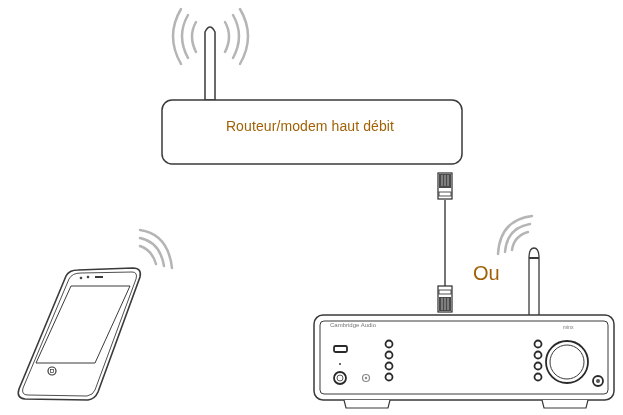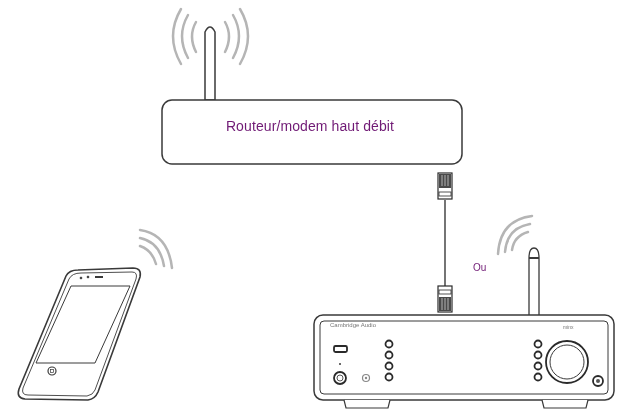--- a/index.html
+++ b/index.html
@@ -1,20 +1,20 @@
 <!DOCTYPE html>
 <html><head>
   <meta charset="utf-8">
   <style>
     html, body { margin: 0; padding: 0; background: #ffffff; }
     body { width: 623px; height: 415px; position: relative; overflow: hidden; font-family: "Liberation Sans", sans-serif; }
     #stage { position: absolute; left: 0; top: 0; width: 623px; height: 415px; }
-    .label { position: absolute; color: #701a75; white-space: nowrap; }
+    .label { position: absolute; color: #a16207; white-space: nowrap; }
     #router-label { left: 160px; top: 118px; width: 300px; text-align: center; font-size: 14px; letter-spacing: 0.1px; }
-    #or-label { left: 473px; top: 262px; font-size: 10px; }
+    #or-label { left: 473px; top: 262px; font-size: 20px; }
     #brand-label { left: 330px; top: 322px; font-size: 6px; color: #777; }
     #model-label { left: 563px; top: 324px; font-size: 5px; color: #777; }
   </style>
 </head>
 <body>
 
 <div id="stage">
   <svg width="623" height="415" viewBox="0 0 623 415" xmlns="http://www.w3.org/2000/svg">
 
     <g fill="none" stroke="#b5b5b5" stroke-width="2.5" stroke-linecap="round">

